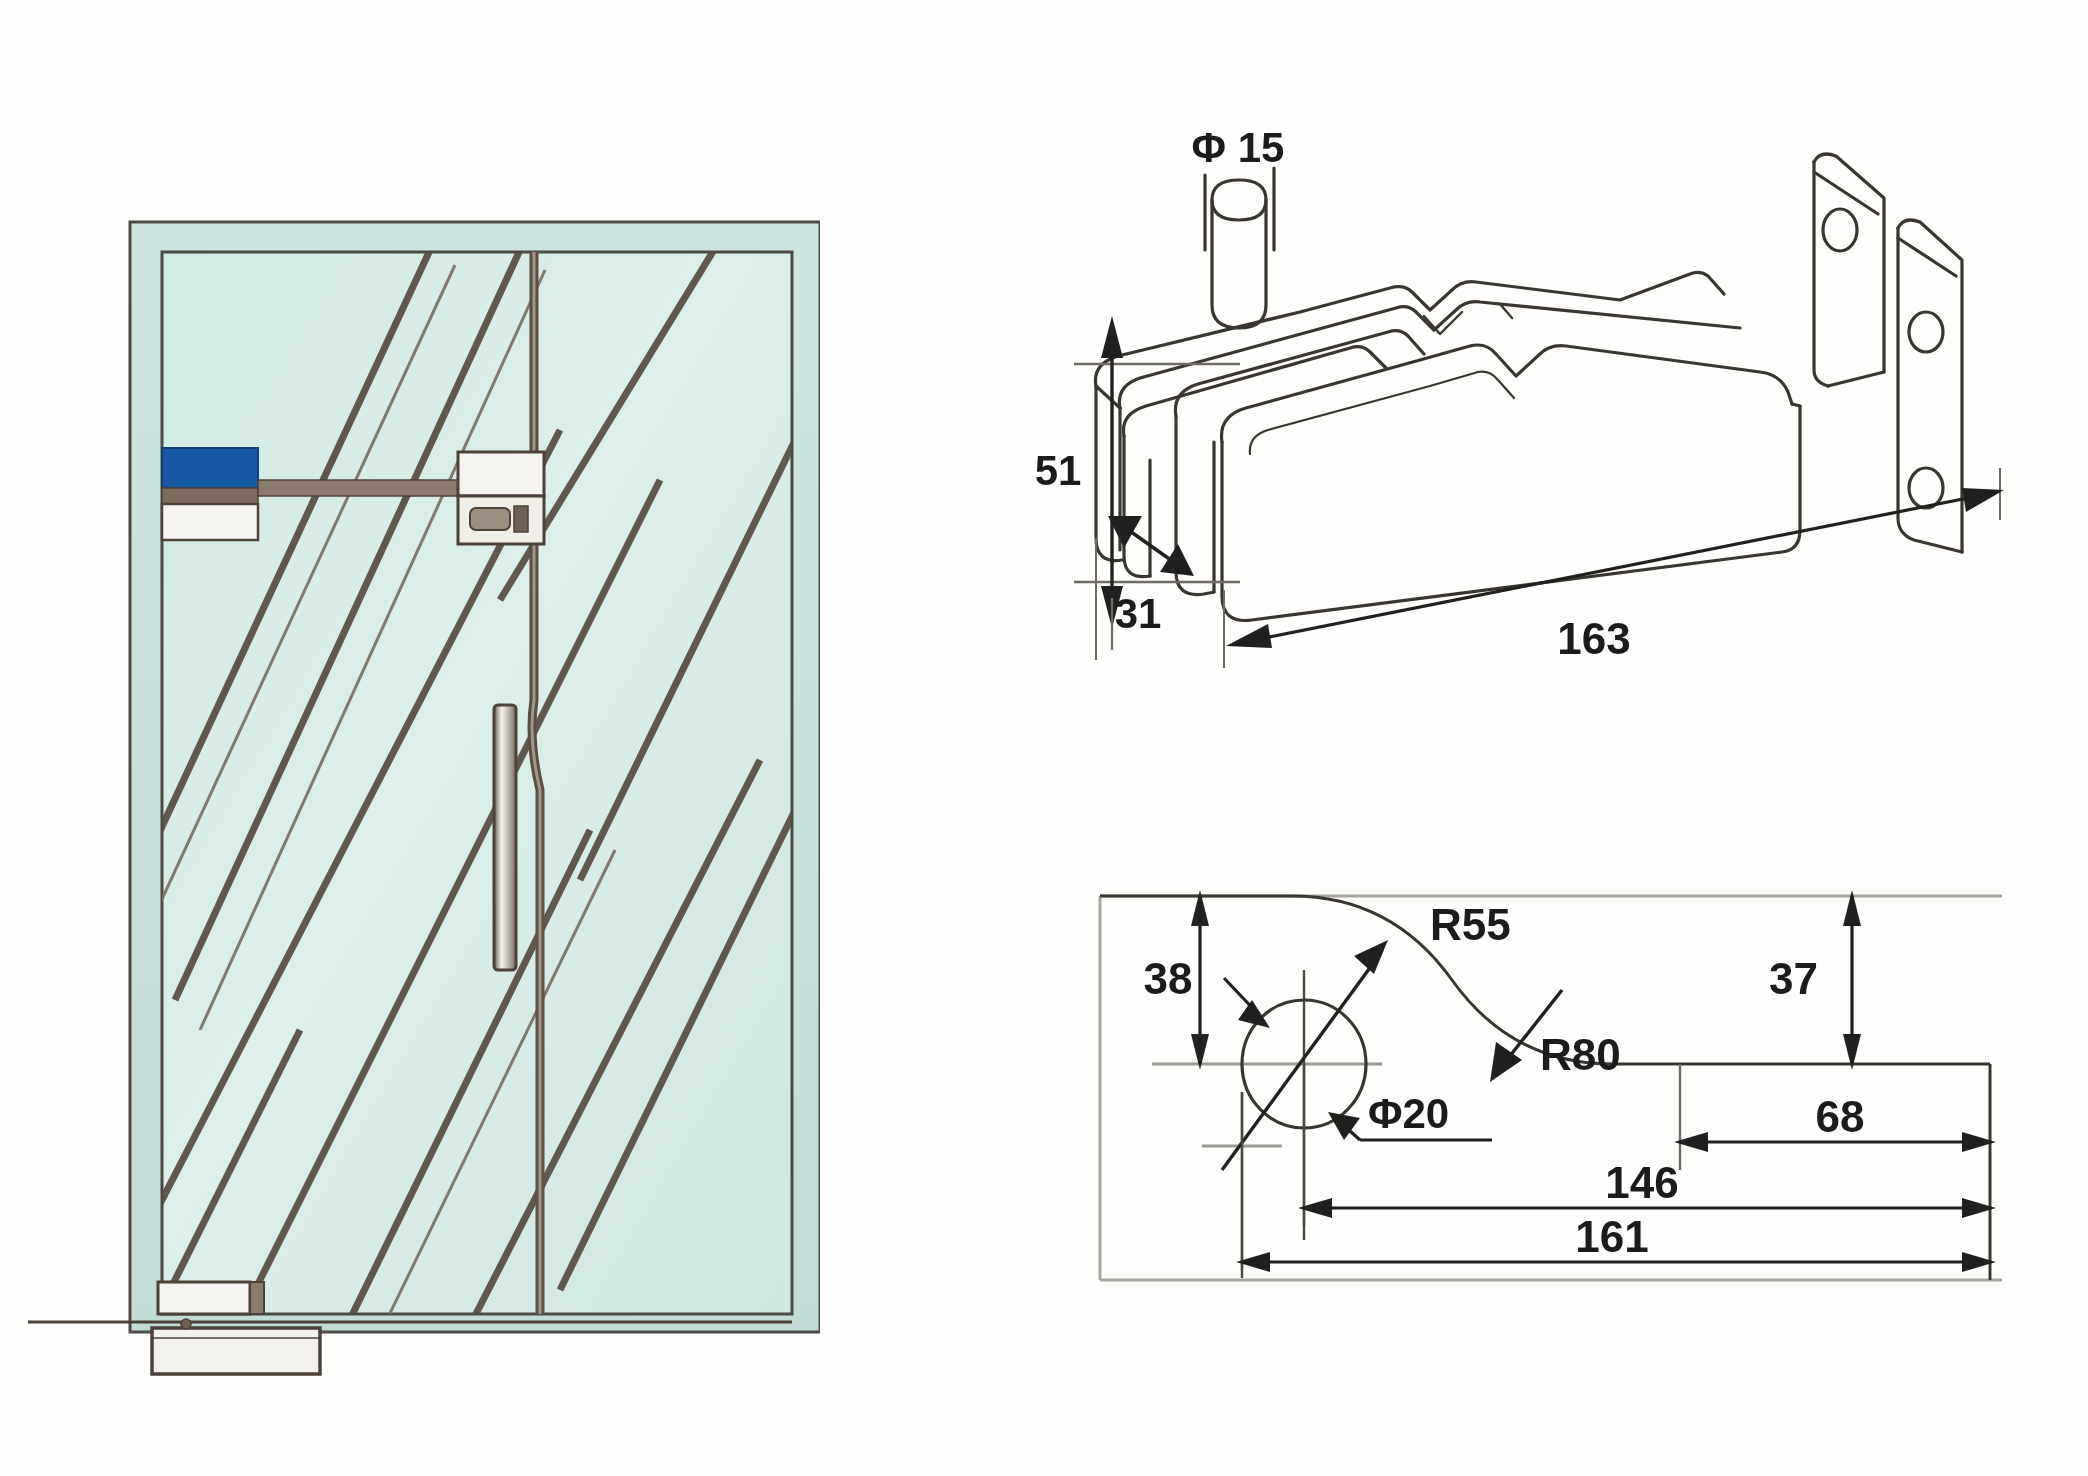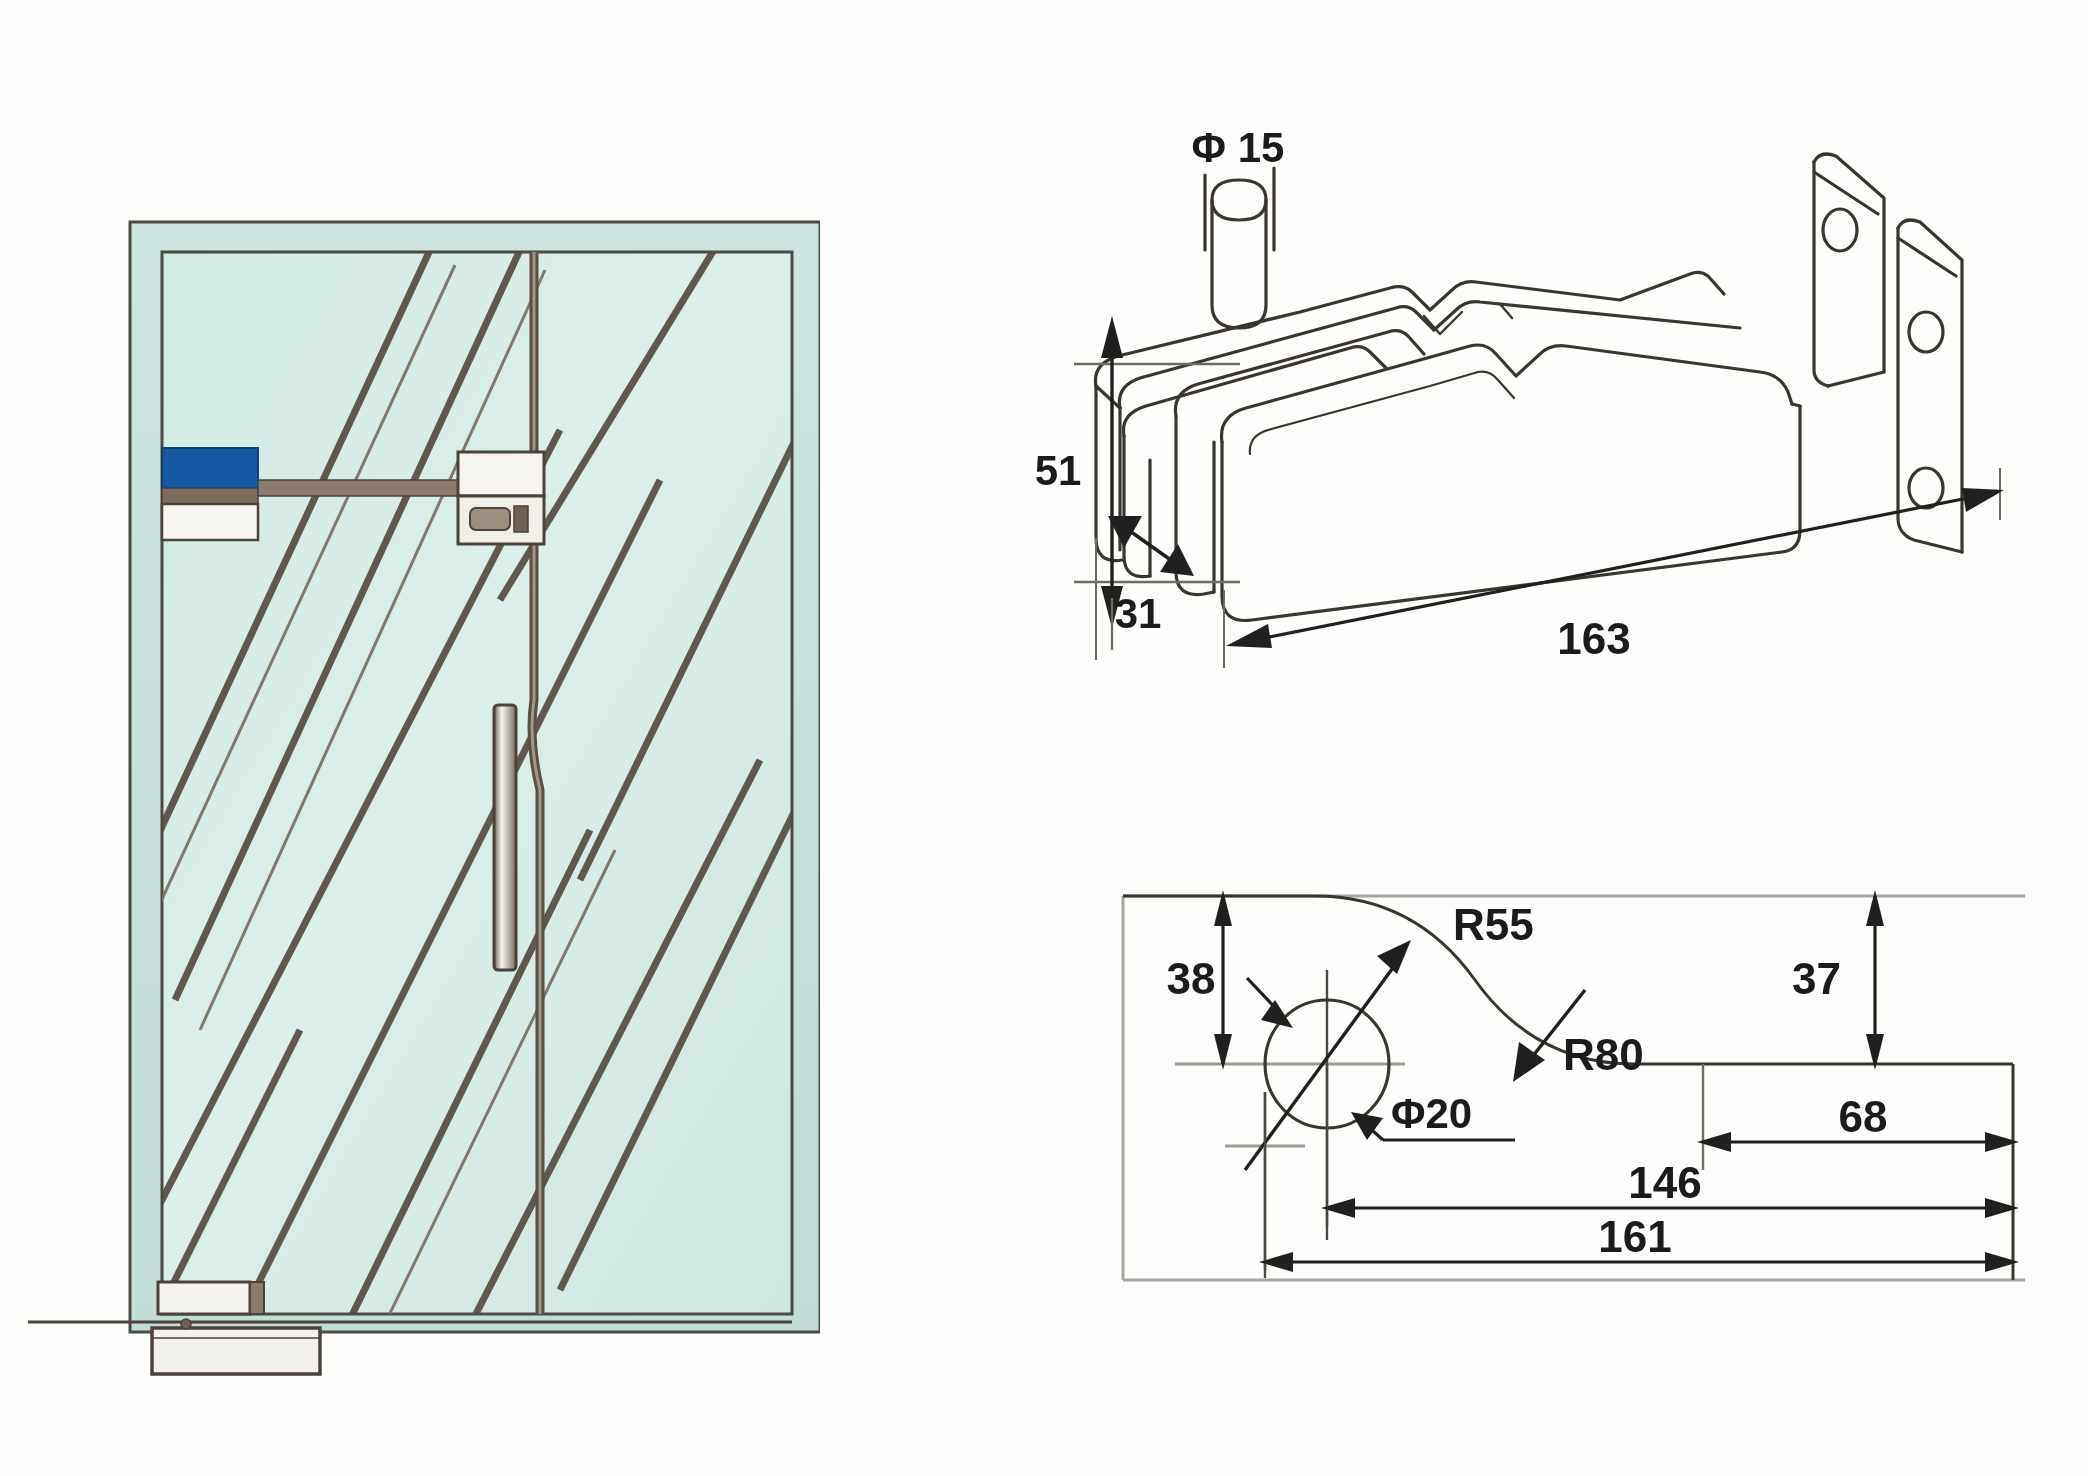--- a/index.html
+++ b/index.html
@@ -214,21 +214,21 @@
         <polygon points="1004,370 962,368 966,392" fill="#22201e"></polygon>
         <text class="dimtext" x="594" y="534" font-size="44" text-anchor="middle">163</text>
       </g>
 
       <g>
         <text class="dimtext" x="238" y="42" font-size="42" text-anchor="middle">Φ 15</text>
       </g>
     </svg>
   </div>
 
-  <div class="panel" style="left:1115px; top:870px;">
+  <div class="panel" style="left:1092px; top:870px;">
     <svg width="920" height="420" viewBox="0 0 920 420" xmlns="http://www.w3.org/2000/svg">
 
       <g stroke="#a6a5a1" stroke-width="3" fill="none">
         <line x1="8" y1="26" x2="8" y2="410"></line>
         <line x1="8" y1="26" x2="910" y2="26"></line>
         <line x1="8" y1="410" x2="910" y2="410"></line>
       </g>
 
       <g fill="none" stroke="#3a3530" stroke-width="3">
         <line x1="8" y1="26" x2="200" y2="26"></line>

